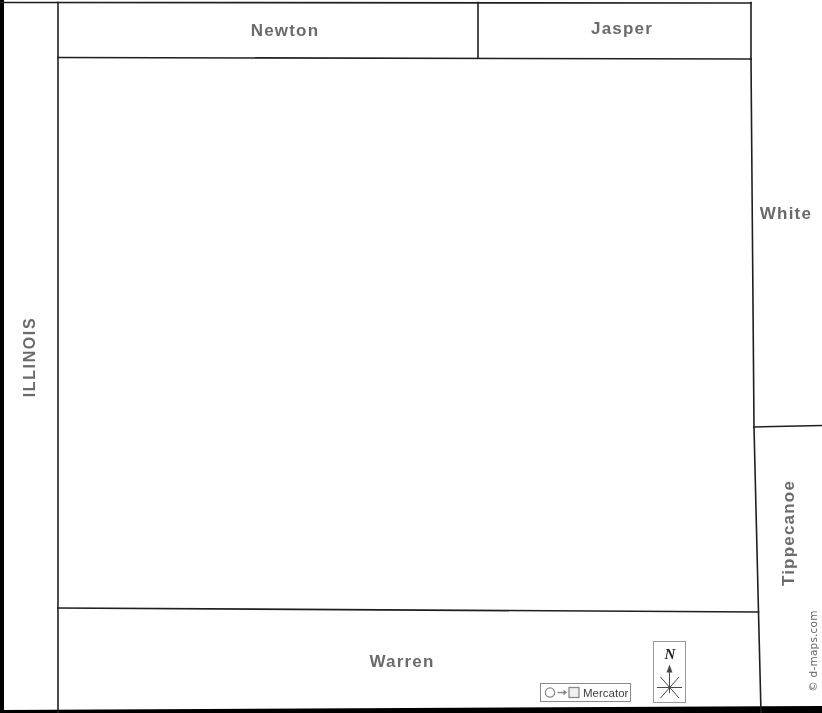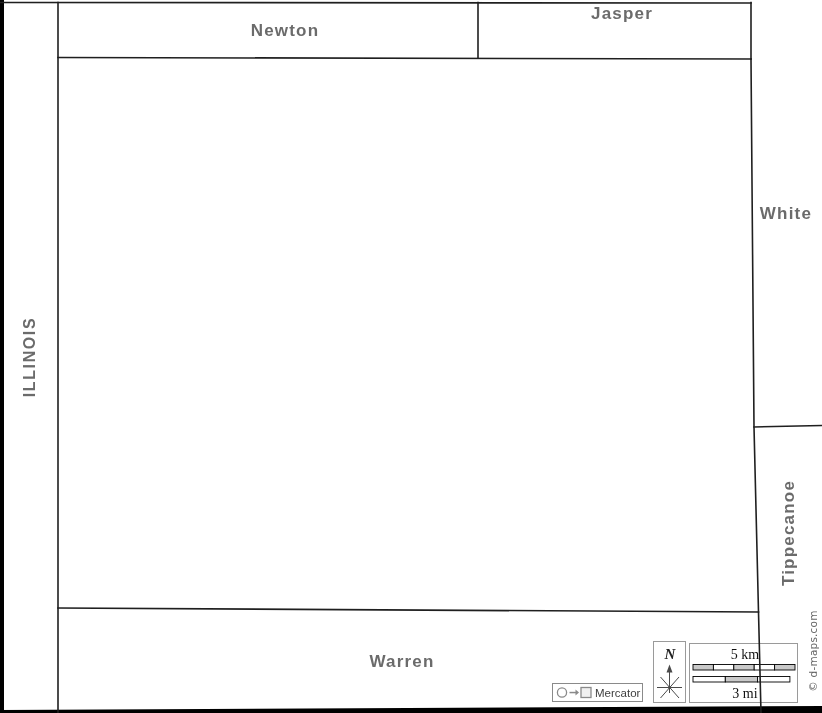--- a/index.html
+++ b/index.html
@@ -26,21 +26,21 @@
   svg text{font-family:"Liberation Serif",serif;}
   .merc-text{font-family:"Liberation Sans",sans-serif !important;}
 </style>
 </head>
 <body>
 
 <div id="canvas">
 
   <div class="region-label" id="newton-label" style="left:185px;top:20px;width:200px;">Newton</div>
 
-  <div class="region-label" id="jasper-label" style="left:522px;top:3px;width:200px;">Jasper</div>
+  <div class="region-label" id="jasper-label" style="left:522px;top:18px;width:200px;">Jasper</div>
 
   <div class="region-label" id="white-label" style="left:726px;top:203px;width:120px;">White</div>
 
   <div class="region-label rot" id="tippecanoe-label" style="left:709px;top:522px;width:160px;">Tippecanoe</div>
 
   <div class="region-label" id="warren-label" style="left:302px;top:651px;width:200px;">Warren</div>
 
   <div class="region-label rot" id="illinois-label" style="left:-40px;top:346px;width:140px;font-size:16px;letter-spacing:1.6px;">ILLINOIS</div>
 
   <div class="legend-box" style="left:653px;top:641px;width:33px;height:62px;">
@@ -50,40 +50,22 @@
         <line x1="3" y1="45.5" x2="28" y2="45.5"></line>
         <line x1="6.5" y1="35" x2="25" y2="56"></line>
         <line x1="25" y1="35" x2="6.5" y2="56"></line>
         <line x1="15.5" y1="51" x2="15.5" y2="27"></line>
       </g>
       <polygon points="12.5,30.5 18.5,30.5 15.5,22.5" fill="#4a4a4a"></polygon>
       <circle cx="15.5" cy="45.5" r="1.4" fill="#4a4a4a"></circle>
     </svg>
   </div>
 
-  <div class="legend-box" style="left:689px;top:643px;width:109px;height:60px;">
-    <svg width="107" height="58" viewBox="0 0 107 58">
-      <text x="55" y="15" text-anchor="middle" font-size="14" fill="#111">5 km</text>
-      <g stroke="#000" stroke-width="0.9">
-        <rect x="3" y="20.5" width="20.4" height="5.5" fill="#c9c9c9"></rect>
-        <rect x="23.4" y="20.5" width="20.4" height="5.5" fill="#ffffff"></rect>
-        <rect x="43.8" y="20.5" width="20.4" height="5.5" fill="#c9c9c9"></rect>
-        <rect x="64.2" y="20.5" width="20.4" height="5.5" fill="#ffffff"></rect>
-        <rect x="84.6" y="20.5" width="20.4" height="5.5" fill="#c9c9c9"></rect>
-      </g>
-      <g stroke="#000" stroke-width="0.9">
-        <rect x="3" y="32.5" width="32.3" height="5.5" fill="#ffffff"></rect>
-        <rect x="35.3" y="32.5" width="32.3" height="5.5" fill="#c9c9c9"></rect>
-        <rect x="67.6" y="32.5" width="32.3" height="5.5" fill="#ffffff"></rect>
-      </g>
-      <text x="55" y="54" text-anchor="middle" font-size="14" fill="#111">3 mi</text>
-    </svg>
-  </div>
 
-  <div class="legend-box" style="left:552px;top:683px;width:91px;height:19px;border-color:#8a8a8a;">
+  <div class="legend-box" style="left:540px;top:683px;width:91px;height:19px;border-color:#8a8a8a;">
     <svg width="89" height="17" viewBox="0 0 89 17">
       <circle cx="9" cy="8.5" r="4.6" stroke="#8a8a8a" stroke-width="1.3" fill="none"></circle>
       <g fill="#8a8a8a">
         <rect x="16.5" y="7.8" width="6.5" height="1.5"></rect>
         <polygon points="22.5,5.5 22.5,11.5 26,8.5"></polygon>
       </g>
       <rect x="28" y="3.5" width="10" height="10" stroke="#8a8a8a" stroke-width="1.3" fill="#f0f0f0"></rect>
       <text x="42" y="12.5" font-size="11.5" fill="#3f3f3f" class="merc-text">Mercator</text>
     </svg>
   </div>

